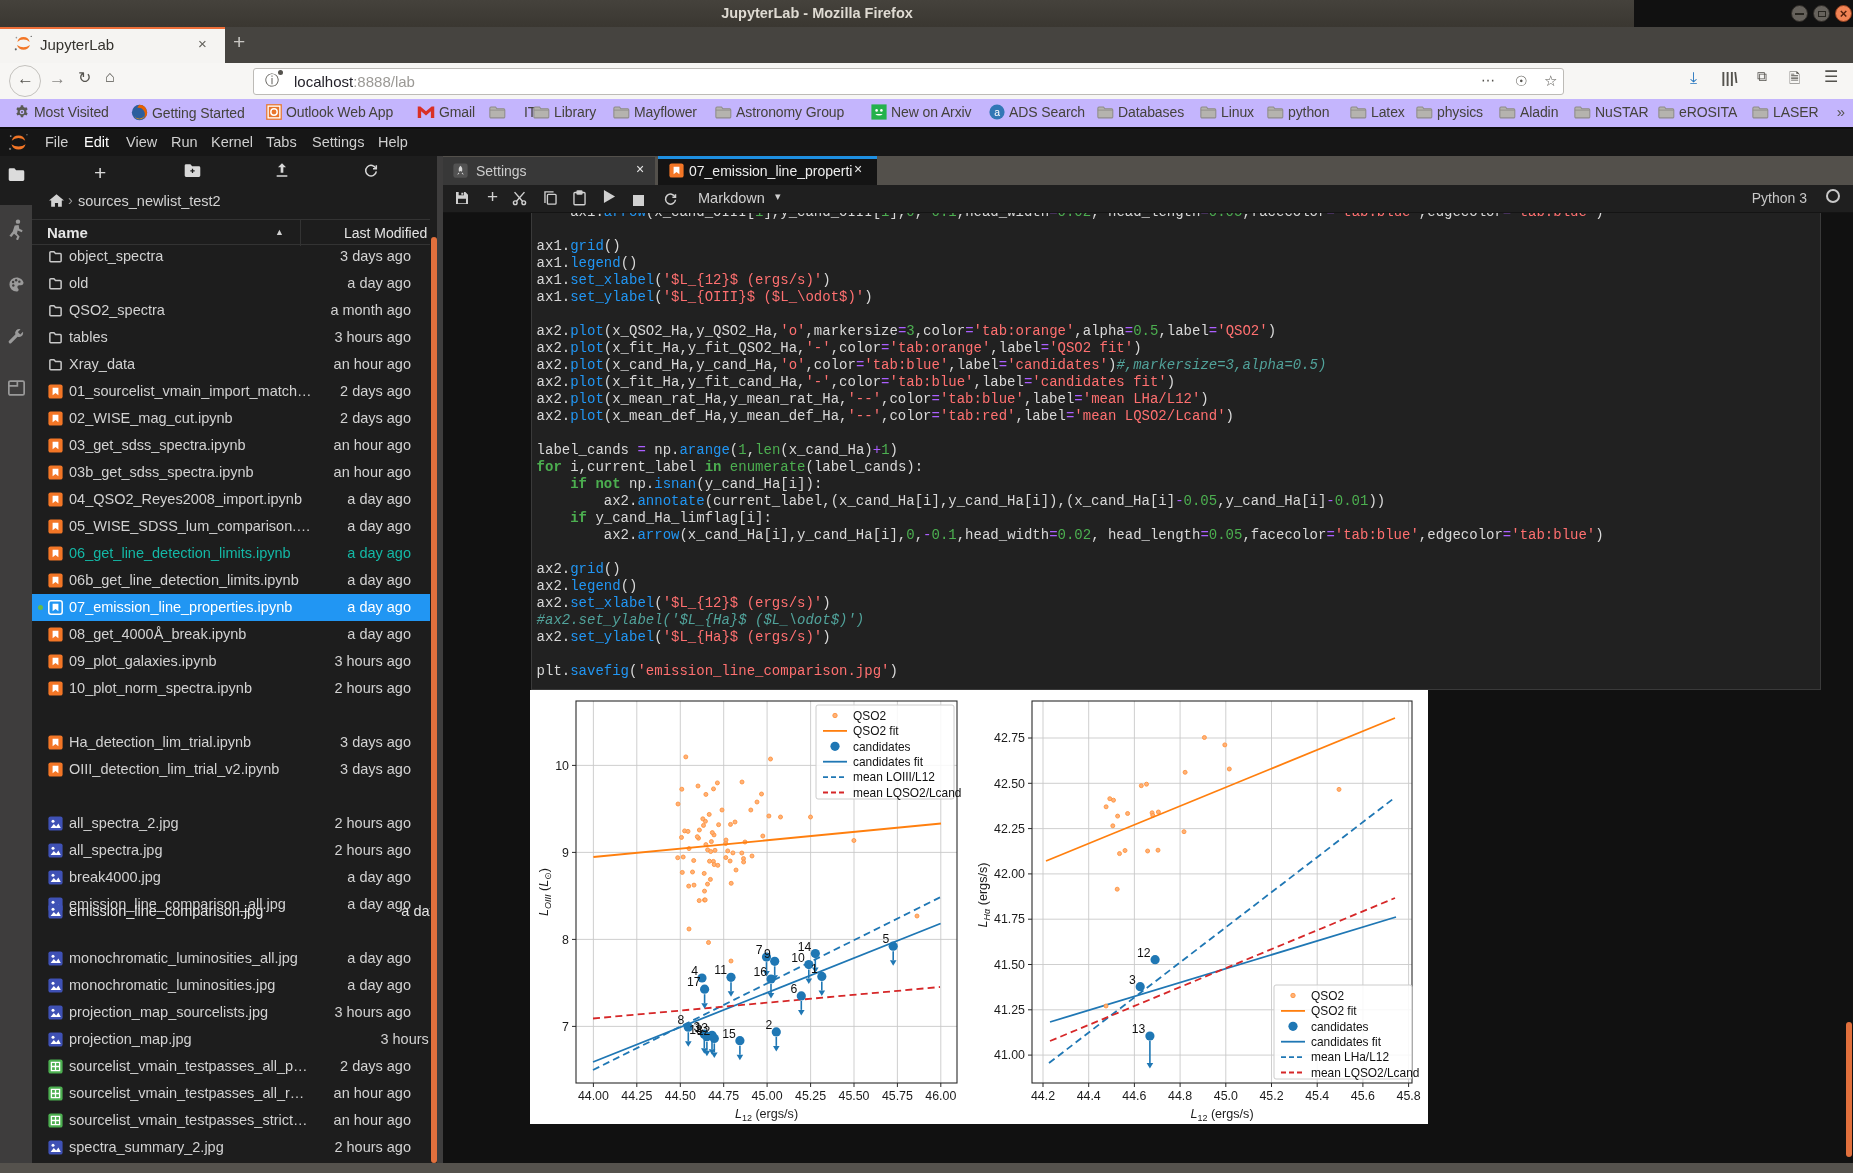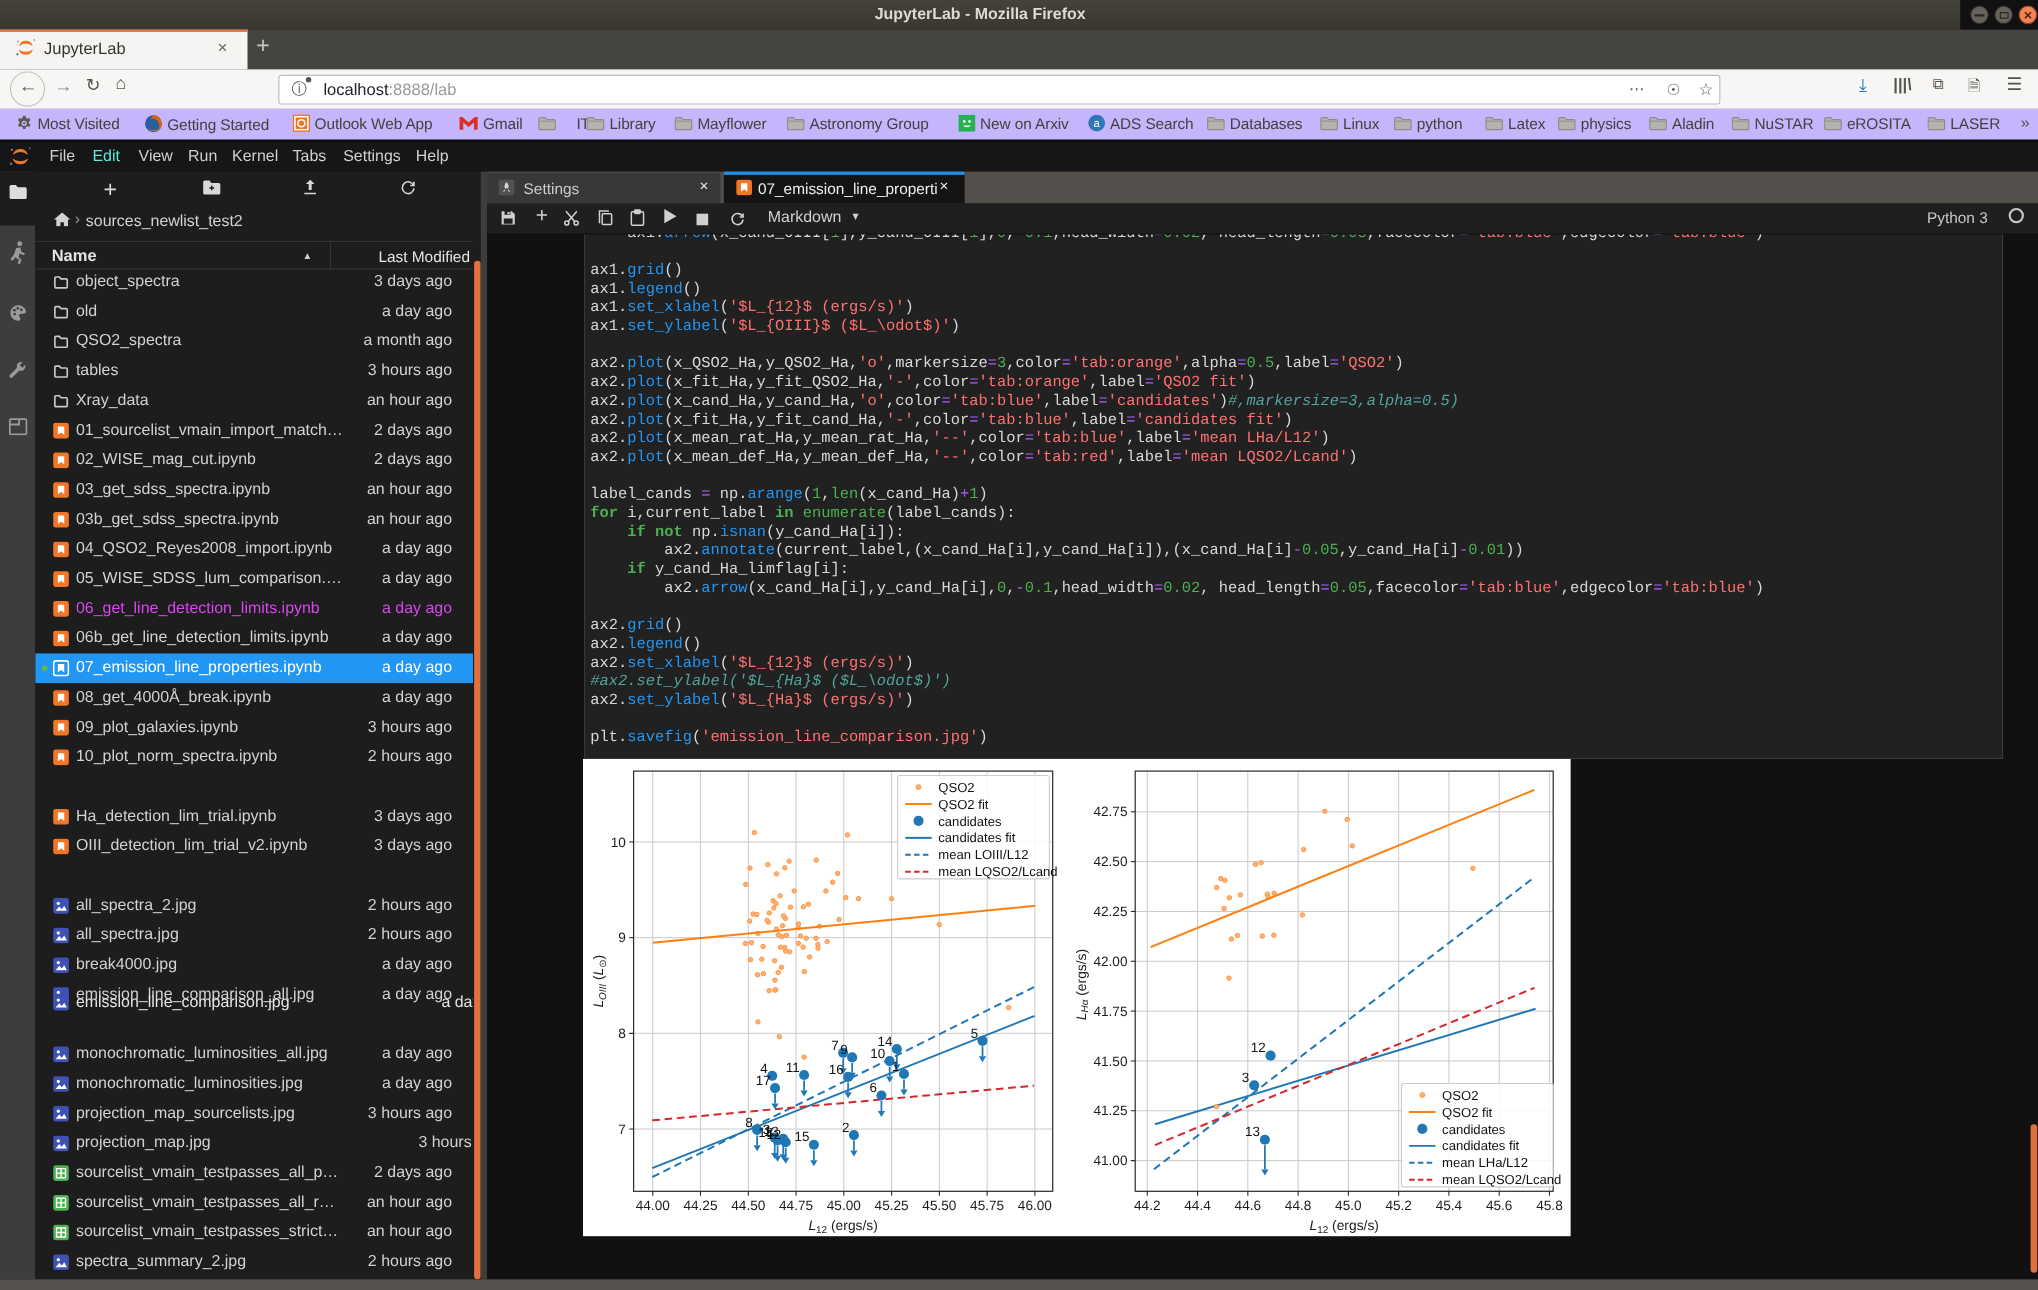--- a/index.html
+++ b/index.html
@@ -1,21 +1,21 @@
 <!DOCTYPE html>
 <html><head><meta charset="utf-8"><title>JupyterLab - Mozilla Firefox</title>
 <style>
 * { margin:0; padding:0; box-sizing:border-box; }
 html,body { width:1853px; height:1173px; overflow:hidden; }
 body { position:relative; font-family:"Liberation Sans",sans-serif; background:#111; }
 .abs { position:absolute; }
 </style></head>
 <body>
 
-<div class="abs" style="left:0;top:0;width:1782px;height:27px;background:linear-gradient(#45423c,#3a3731)">
+<div class="abs" style="left:0;top:0;width:1634px;height:27px;background:linear-gradient(#45423c,#3a3731)">
   <div class="abs" style="left:0;top:0;width:100%;text-align:center;font-size:14.5px;font-weight:bold;color:#dfdbd3;line-height:26px">JupyterLab - Mozilla Firefox</div>
   <div class="abs" style="left:1791px;top:5px;width:17px;height:17px;border-radius:50%;background:#66625c;border:1px solid #2e2b27">
       <div class="abs" style="left:3px;top:7px;width:9px;height:2px;background:#27251f"></div>
     </div>
   <div class="abs" style="left:1813px;top:5px;width:17px;height:17px;border-radius:50%;background:#66625c;border:1px solid #2e2b27">
       <div class="abs" style="left:3.5px;top:4.5px;width:8px;height:6px;border:1.6px solid #27251f"></div>
     </div>
   <div class="abs" style="left:1835px;top:5px;width:17px;height:17px;border-radius:50%;background:#f08355;border:1px solid #913f1d;color:#53200c;font-size:13px;text-align:center;line-height:15px;font-weight:bold">×</div>
 </div>
 <div class="abs" style="left:0;top:27px;width:1853px;height:36px;background:#464440">
@@ -137,21 +137,21 @@
 
 <div class="abs" style="left:0;top:129px;width:1853px;height:27px;background:#161616">
   <span class="abs" style="left:7px;top:2px"><svg width="23" height="23" viewBox="0 0 34 34">
         <path d="M7 14.5 A 10.3 10.3 0 0 1 27 14.5 A 14.5 14.5 0 0 0 7 14.5 Z" fill="#f37626"></path>
         <path d="M6.5 19.5 A 11 11 0 0 0 27.5 19.5 A 18 18 0 0 1 6.5 19.5 Z" fill="#f37626"></path>
         <circle cx="5.5" cy="7.5" r="1.3" fill="#9a9a9a"></circle>
         <circle cx="4.5" cy="26.5" r="1.7" fill="#757575"></circle>
         <circle cx="29.5" cy="5.5" r="1.1" fill="#757575"></circle>
       </svg></span>
   <span class="abs" style="left:45px;top:5px;color:#cfcfcf;font-size:14.5px">File</span>
-  <span class="abs" style="left:84px;top:5px;color:#5eead4;font-size:14.5px">Edit</span>
+  <span class="abs" style="left:84px;top:5px;color:#ffffff;font-size:14.5px">Edit</span>
   <span class="abs" style="left:126px;top:5px;color:#cfcfcf;font-size:14.5px">View</span>
   <span class="abs" style="left:171px;top:5px;color:#cfcfcf;font-size:14.5px">Run</span>
   <span class="abs" style="left:211px;top:5px;color:#cfcfcf;font-size:14.5px">Kernel</span>
   <span class="abs" style="left:266px;top:5px;color:#cfcfcf;font-size:14.5px">Tabs</span>
   <span class="abs" style="left:312px;top:5px;color:#cfcfcf;font-size:14.5px">Settings</span>
   <span class="abs" style="left:378px;top:5px;color:#cfcfcf;font-size:14.5px">Help</span>
 </div>
 
 <div class="abs" style="left:0;top:156px;width:32px;height:1007px;background:#3e3d3d"></div>
 <div class="abs" style="left:0;top:156px;width:32px;height:49px;background:#1d1d1d"></div>
@@ -283,21 +283,21 @@
         <span style="position:absolute;right:19px;top:5px;font-size:14.5px">a day ago</span>
       </div>
 <div style="position:absolute;left:0;top:357.0px;width:398px;height:27.3px;color:#d2d2d2;">
         <span style="position:absolute;left:16px;top:6px"><svg width="15" height="15" viewBox="0 0 15 15">
             <rect x="0.4" y="0.4" width="14.2" height="14.2" rx="2.2" fill="#f37626"></rect>
             <path d="M4.6 3.7 h5.8 v7.6 l-2.9 -2.2 l-2.9 2.2 z" fill="#fff"></path>
           </svg></span>
         <span style="position:absolute;left:37px;top:5px;font-size:14.5px;white-space:nowrap">05_WISE_SDSS_lum_comparison.…</span>
         <span style="position:absolute;right:19px;top:5px;font-size:14.5px">a day ago</span>
       </div>
-<div style="position:absolute;left:0;top:384.0px;width:398px;height:27.3px;color:#d946ef;">
+<div style="position:absolute;left:0;top:384.0px;width:398px;height:27.3px;color:#14b8a6;">
         <span style="position:absolute;left:16px;top:6px"><svg width="15" height="15" viewBox="0 0 15 15">
             <rect x="0.4" y="0.4" width="14.2" height="14.2" rx="2.2" fill="#f37626"></rect>
             <path d="M4.6 3.7 h5.8 v7.6 l-2.9 -2.2 l-2.9 2.2 z" fill="#fff"></path>
           </svg></span>
         <span style="position:absolute;left:37px;top:5px;font-size:14.5px;white-space:nowrap">06_get_line_detection_limits.ipynb</span>
         <span style="position:absolute;right:19px;top:5px;font-size:14.5px">a day ago</span>
       </div>
 <div style="position:absolute;left:0;top:411.0px;width:398px;height:27.3px;color:#d2d2d2;">
         <span style="position:absolute;left:16px;top:6px"><svg width="15" height="15" viewBox="0 0 15 15">
             <rect x="0.4" y="0.4" width="14.2" height="14.2" rx="2.2" fill="#f37626"></rect>

